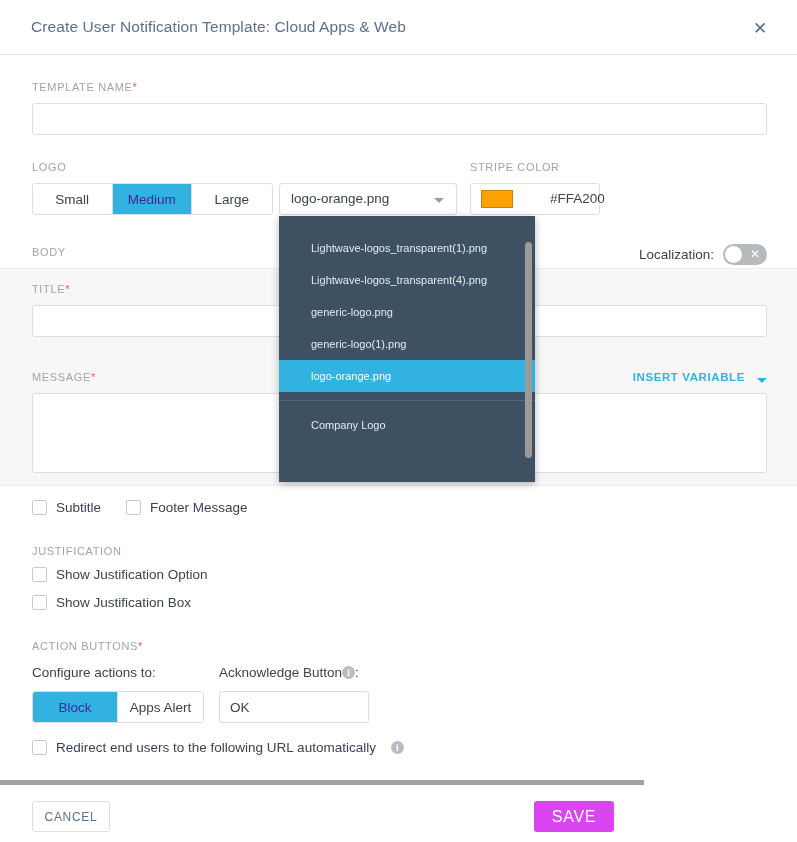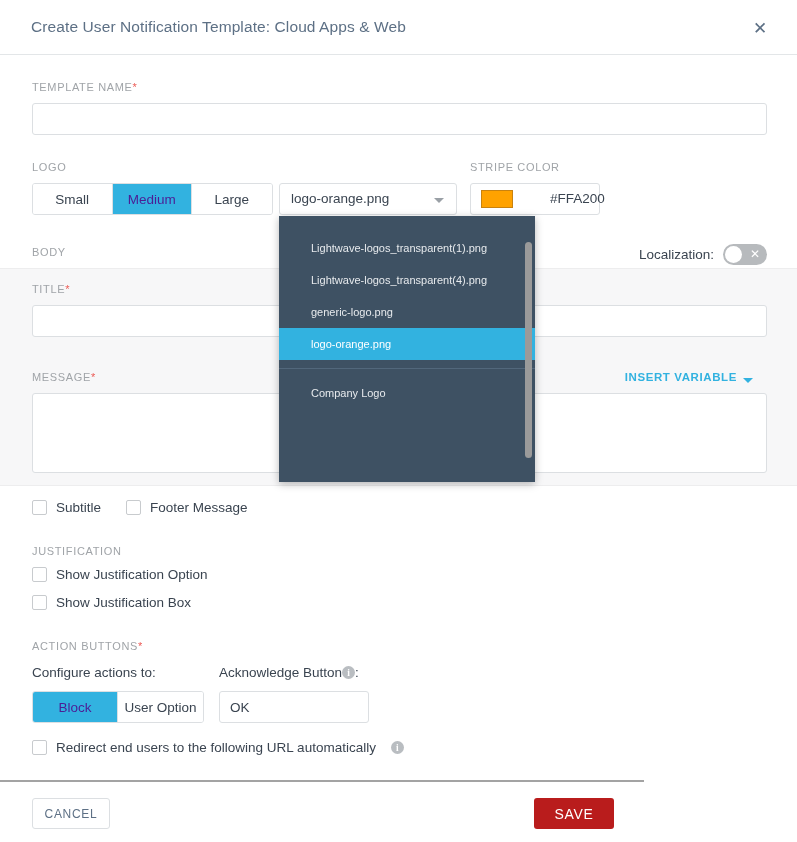--- a/index.html
+++ b/index.html
@@ -152,22 +152,22 @@
     font-size: 12px; color: #ffffff; line-height: 17px;
   }
 
   .lbl-title { position: absolute; left: 32px; top: 283px; }
   .inp-title {
     position: absolute; left: 32px; top: 305px;
     width: 735px; height: 32px;
   }
   .lbl-message { position: absolute; left: 32px; top: 371px; }
   .insert-variable {
-    position: absolute; right: 44px; top: 371px;
-    display: flex; align-items: flex-end; gap: 6px;
+    position: absolute; right: 30px; top: 371px;
+    display: flex; align-items: flex-end; gap: 12px;
     cursor: pointer;
   }
   .iv-text {
     font-size: 11.5px; color: #32b2e0;
     letter-spacing: .6px; text-transform: uppercase; font-weight: bold;
   }
   .iv-caret {
     width: 0; height: 0;
     border-left: 5px solid transparent;
     border-right: 5px solid transparent;
@@ -225,39 +225,39 @@
   }
   .cb-redirect {
     position: absolute; left: 32px; top: 740px;
   }
   .cb-redirect .info-icon { margin-left: 6px; }
 
   
   .dlg-footer {
     position: absolute; left: 0; bottom: 0;
     width: 644px; height: 62px;
-    border-top: 2px solid #a3a3a3;
+    border-top: 5px solid #a3a3a3;
     background: #ffffff;
   }
   .btn-cancel {
     position: absolute; left: 32px; top: 16px;
     width: 78px; height: 31px;
     border: 1px solid #dcdfe2; border-radius: 3px;
     background: #ffffff;
     font-size: 12px; color: #5d7085;
     letter-spacing: .7px;
     cursor: pointer;
     font-family: "Liberation Sans", sans-serif;
   }
   .btn-save {
     position: absolute; right: 30px; top: 16px;
     width: 80px; height: 31px;
     border: none; border-radius: 3px;
-    background: #b91c1c;
-    font-size: 14px; color: #ffffff;
+    background: #d946ef;
+    font-size: 16px; color: #ffffff;
     letter-spacing: .7px;
     cursor: pointer;
     font-family: "Liberation Sans", sans-serif;
   }
 
   
   .dropdown-menu {
     position: absolute; left: 279px; top: 216px;
     width: 256px; height: 266px;
     background: #3e5163;
@@ -378,36 +378,37 @@
   <div class="lbl-configure">Configure actions to:</div>
 
   <div class="lbl-ack">
     <span>Acknowledge Button</span>
     <span class="info-icon">i</span>
     <span>:</span>
   </div>
 
   <div class="seg-group action-mode">
     <button class="seg-btn active">Block</button>
-    <button class="seg-btn">User Option</button>
+    <button class="seg-btn">Apps Alert</button>
   </div>
 
   <input class="text-input inp-ack" type="text" value="OK" style="">
 
   <label class="cb cb-redirect">
     <span class="cb-box"></span>
     <span class="cb-label">Redirect end users to the following URL automatically</span>
     <span class="info-icon">i</span>
   </label>
 
   <div class="dropdown-menu">
     <div class="dd-scroll">
       <div class="dd-item">Lightwave-logos_transparent(1).png</div>
       <div class="dd-item">Lightwave-logos_transparent(4).png</div>
       <div class="dd-item">generic-logo.png</div>
+      <div class="dd-item">generic-logo(1).png</div>
       <div class="dd-item selected">logo-orange.png</div>
       <div class="dd-sep"></div>
       <div class="dd-item">Company Logo</div>
     </div>
     <div class="dd-track"></div>
     <div class="dd-thumb"></div>
   </div>
 
   <div class="dlg-footer">
     <button class="btn-cancel">CANCEL</button>

